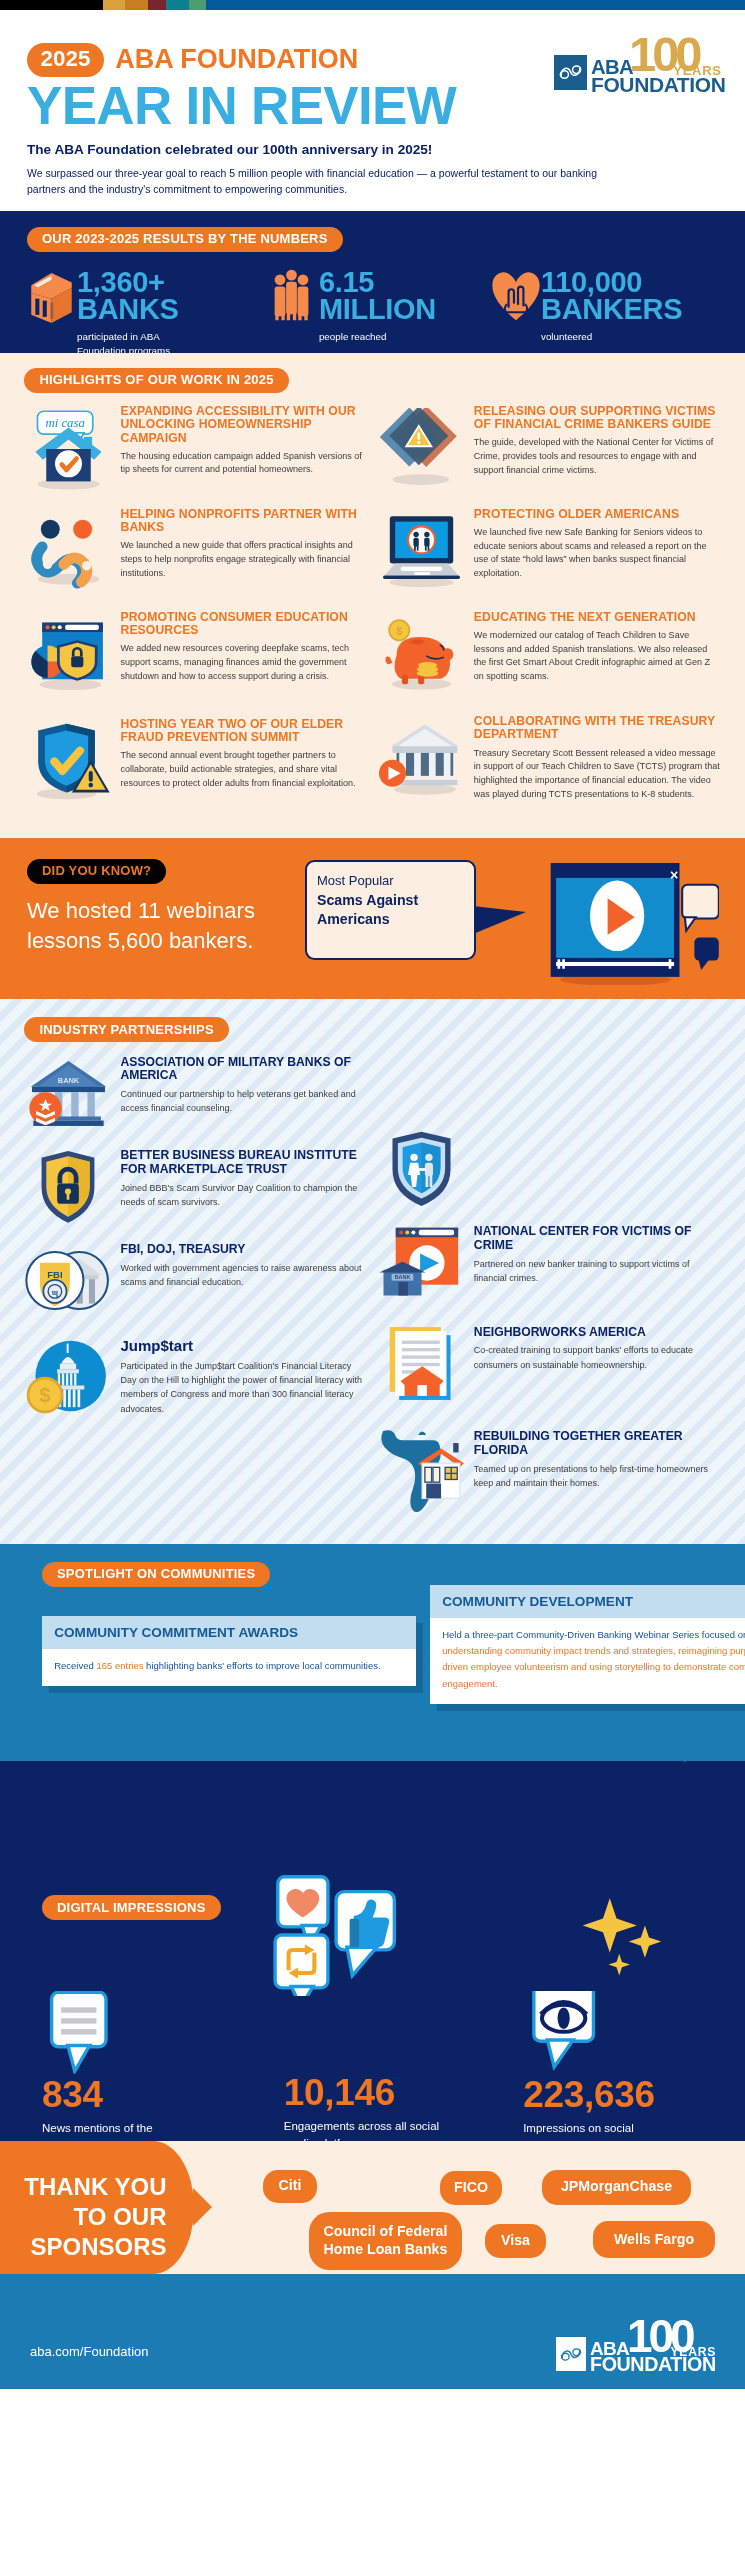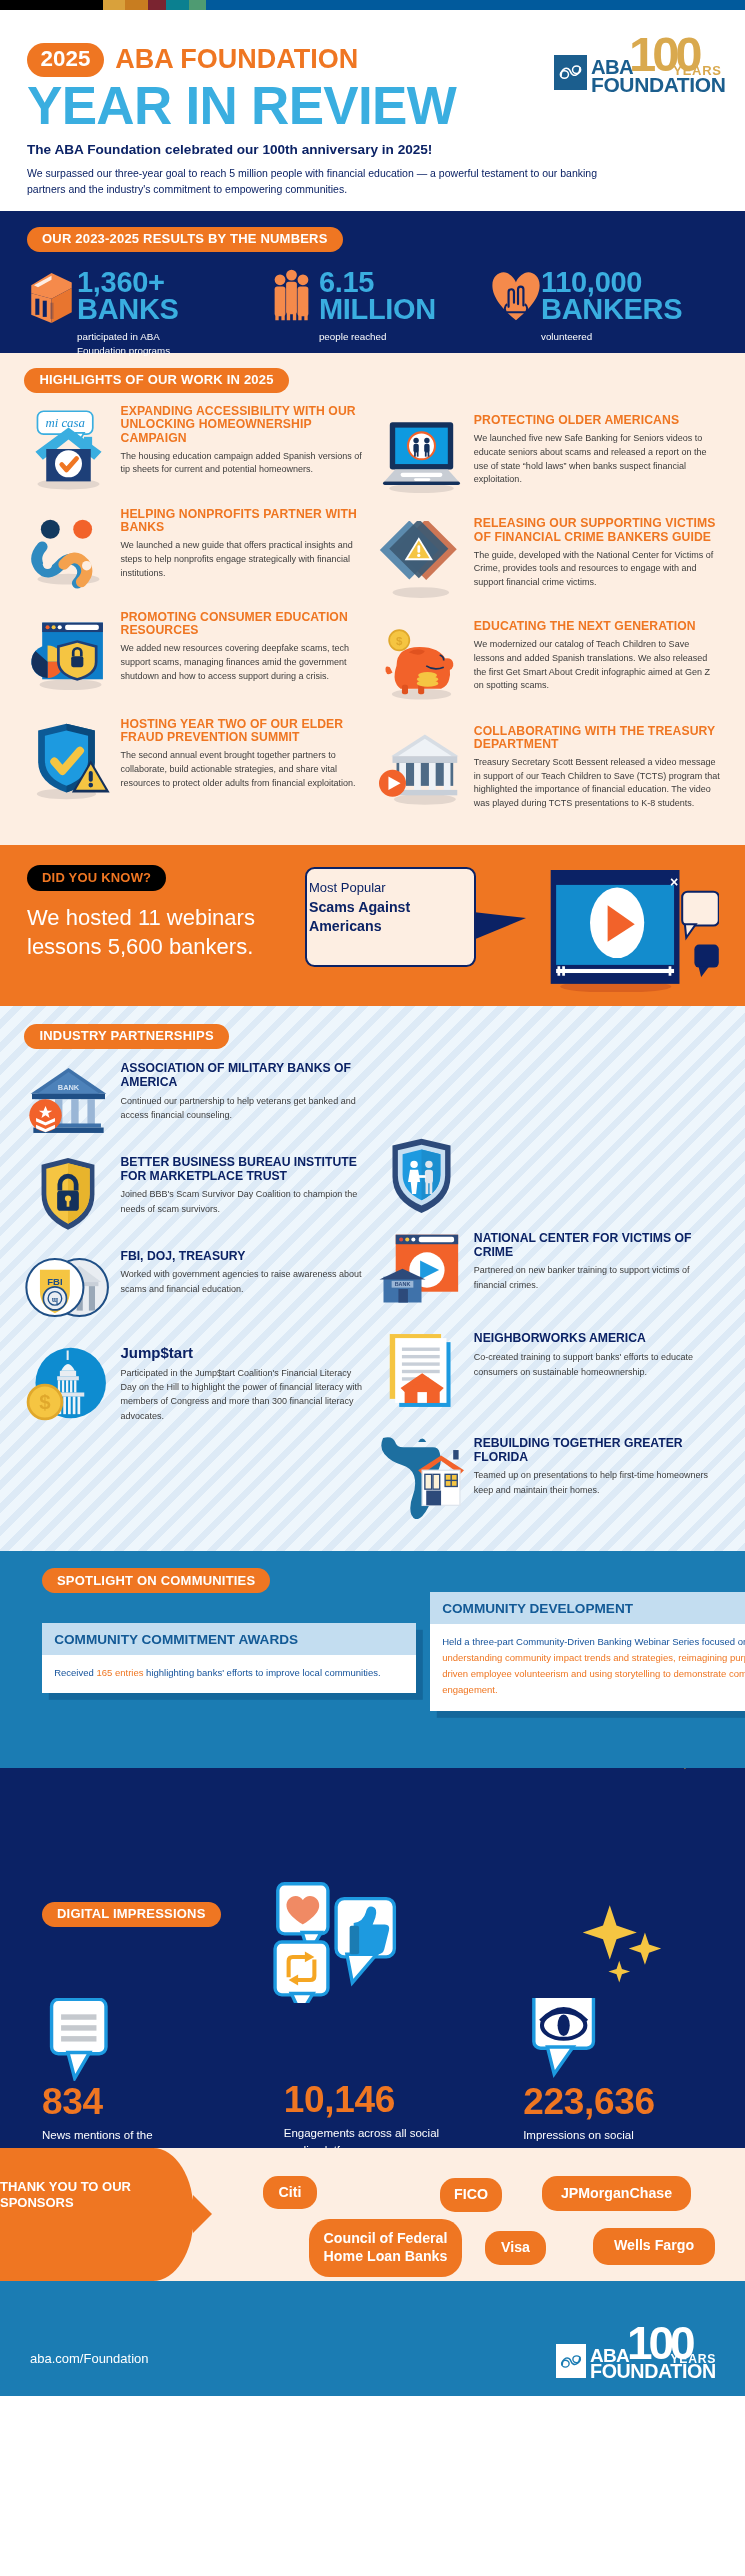--- a/index.html
+++ b/index.html
@@ -55,21 +55,21 @@
   .hicon { flex:0 0 88px; height:88px; display:flex; align-items:center; justify-content:center; }
   .htitle { color:#ef7622; font-size:12.2px; font-weight:bold; line-height:1.1; letter-spacing:0.1px; }
   .hbody { color:#3c3c3c; font-size:9px; line-height:1.52; margin-top:4.7px; }
 
   
   #dyk { background:#ef7622; padding:20.3px 27px 0; height:161px; position:relative; overflow:hidden; }
   #dyk-text { color:#fff; font-size:22px; line-height:1.35; margin-top:12.2px; max-width:258px; }
   #dyk-text b { font-weight:normal; }
   #dyk-art { position:absolute; right:27px; top:20.3px; width:414px; height:129px; }
   .bubble { position:absolute; left:0; top:1.4px; width:171px; height:100px; background:#fdeee2;
-      border:2px solid #0b2265; border-radius:9.5px; padding:11px 2px; }
+      border:2px solid #0b2265; border-radius:9.5px; padding:11px 10px; }
   .bubble .t1 { color:#0b2265; font-size:13px; }
   .bubble .t2 { color:#0b2265; font-size:14.2px; font-weight:bold; line-height:1.35; margin-top:2.7px; }
   .bubble-tail { position:absolute; left:168px; top:47px; width:0; height:0;
       border-left:53px solid #0b2265; border-top:6.8px solid transparent; border-bottom:22px solid transparent; }
 
   
   #partners { position:relative; padding:17.6px 24.4px 20.3px;
       background:repeating-linear-gradient(-45deg,#ddeaf6 0 6.8px,#eef6fc 6.8px 16.3px); }
   .pgrid { display:flex; gap:9.5px; margin-top:13.6px; }
   .pcol { width:50%; }
@@ -97,22 +97,22 @@
   .dgcell { width:33.33%; padding-left:17.6px; }
   .dgnum { color:#ef7622; font-size:37px; font-weight:bold; line-height:1; letter-spacing:-0.3px; }
   .dgcap { color:#fff; font-size:11.5px; line-height:1.5; margin-top:6.8px; }
 
   
   #sponsors { background:#fdeee2; position:relative; height:133px; overflow:hidden; }
   #sp-banner { position:absolute; left:0; top:0; width:194px; height:133px; background:#ef7622;
       border-top-right-radius:41px 66px; border-bottom-right-radius:41px 66px; }
   #sp-arrow { position:absolute; left:193px; top:47px; width:0; height:0;
       border-left:19px solid #ef7622; border-top:19px solid transparent; border-bottom:19px solid transparent; }
-  #sp-title { position:absolute; left:0; top:31px; width:176px; color:#fff;
-      font-size:13px; font-weight:bold; line-height:1.25; padding-right:9.5px; }
+  #sp-title { position:absolute; left:0; top:31px; width:176px; text-align:right; color:#fff;
+      font-size:24px; font-weight:bold; line-height:1.25; padding-right:9.5px; }
   .chip { position:absolute; background:#ef7622; color:#fff; border-radius:15px;
       display:flex; align-items:center; justify-content:center; text-align:center;
       font-size:14.2px; font-weight:bold; line-height:1.25; padding:0 11px;margin-left:24px; }
 
   
   #footer { background:#1b7cb3; height:115px; position:relative; }
   #fturl { position:absolute; left:30px; bottom:30px; color:#fff; font-size:13px; }
   #ftlogo { position:absolute; right:30px; bottom:17.6px; width:160px; height:56px; }
   .fl-sq { position:absolute; left:0; top:22px; width:30px; height:34px; background:#fff; }
   .fl-aba { position:absolute; left:34px; top:23px; font-size:19px; font-weight:bold; color:#fff; letter-spacing:-0.7px; }
@@ -310,20 +310,39 @@
           </svg>
         </div>
         <div>
           <div class="htitle cond">HOSTING YEAR TWO OF OUR ELDER FRAUD PREVENTION SUMMIT</div>
           <div class="hbody cond">The second annual event brought together partners to collaborate, build actionable strategies, and share vital resources to protect older adults from financial exploitation.</div>
         </div>
       </div>
     </div>
 
     <div class="hcol">
+
+      <div class="hitem">
+        <div class="hicon">
+          <svg width="85" height="81" viewBox="0 0 126 120" aria-hidden="true">
+            <ellipse cx="62" cy="106" rx="42" ry="8" fill="#e3d6cd"></ellipse>
+            <rect x="38" y="10" width="64" height="64" transform="rotate(45 70 42)" fill="#c4603c" opacity="0.85"></rect>
+            <rect x="14" y="12" width="62" height="62" transform="rotate(45 45 43)" fill="#4a7fa8" opacity="0.9"></rect>
+            <rect x="28" y="10" width="62" height="62" transform="rotate(45 59 41)" fill="#3d5a73" opacity="0.92"></rect>
+            <polygon points="59,24 80,58 38,58" fill="#fff"></polygon>
+            <polygon points="59,29 75,55 43,55" fill="#f5c542"></polygon>
+            <rect x="57" y="36" width="4" height="11" rx="2" fill="#fff"></rect>
+            <circle cx="59" cy="51" r="2.4" fill="#fff"></circle>
+          </svg>
+        </div>
+        <div>
+          <div class="htitle cond">RELEASING OUR SUPPORTING VICTIMS OF FINANCIAL CRIME BANKERS GUIDE</div>
+          <div class="hbody cond">The guide, developed with the National Center for Victims of Crime, provides tools and resources to engage with and support financial crime victims.</div>
+        </div>
+      </div>
 
       <div class="hitem" style="margin-top:9.5px">
         <div class="hicon">
           <svg width="85" height="80" viewBox="0 0 126 118" aria-hidden="true">
             <ellipse cx="63" cy="104" rx="48" ry="7" fill="#e3d6cd"></ellipse>
             <rect x="16" y="6" width="94" height="70" rx="4" fill="#14315c"></rect>
             <rect x="24" y="14" width="78" height="54" fill="#0e9ae0"></rect>
             <circle cx="63" cy="41" r="20" fill="#fff"></circle>
             <circle cx="63" cy="41" r="20" fill="none" stroke="#f2622a" stroke-width="3"></circle>
             <circle cx="55" cy="33" r="4" fill="#14315c"></circle>
@@ -336,39 +355,20 @@
               <rect x="72" y="49" width="2.6" height="8" fill="#14315c"></rect>
             <polygon points="8,94 24,76 102,76 118,94" fill="#c8cdd4"></polygon>
             <rect x="32" y="81" width="62" height="6" rx="3" fill="#fff"></rect>
             <rect x="52" y="89" width="24" height="4" rx="2" fill="#fff"></rect>
             <rect x="6" y="94" width="114" height="5" rx="2.5" fill="#14315c"></rect>
           </svg>
         </div>
         <div>
           <div class="htitle cond">PROTECTING OLDER AMERICANS</div>
           <div class="hbody cond">We launched five new Safe Banking for Seniors videos to educate seniors about scams and released a report on the use of state “hold laws” when banks suspect financial exploitation.</div>
-        </div>
-      </div>
-
-      <div class="hitem">
-        <div class="hicon">
-          <svg width="85" height="81" viewBox="0 0 126 120" aria-hidden="true">
-            <ellipse cx="62" cy="106" rx="42" ry="8" fill="#e3d6cd"></ellipse>
-            <rect x="38" y="10" width="64" height="64" transform="rotate(45 70 42)" fill="#c4603c" opacity="0.85"></rect>
-            <rect x="14" y="12" width="62" height="62" transform="rotate(45 45 43)" fill="#4a7fa8" opacity="0.9"></rect>
-            <rect x="28" y="10" width="62" height="62" transform="rotate(45 59 41)" fill="#3d5a73" opacity="0.92"></rect>
-            <polygon points="59,24 80,58 38,58" fill="#fff"></polygon>
-            <polygon points="59,29 75,55 43,55" fill="#f5c542"></polygon>
-            <rect x="57" y="36" width="4" height="11" rx="2" fill="#fff"></rect>
-            <circle cx="59" cy="51" r="2.4" fill="#fff"></circle>
-          </svg>
-        </div>
-        <div>
-          <div class="htitle cond">RELEASING OUR SUPPORTING VICTIMS OF FINANCIAL CRIME BANKERS GUIDE</div>
-          <div class="hbody cond">The guide, developed with the National Center for Victims of Crime, provides tools and resources to engage with and support financial crime victims.</div>
         </div>
       </div>
 
       <div class="hitem" style="margin-top:15px">
         <div class="hicon">
           <svg width="85" height="79" viewBox="0 0 126 116" aria-hidden="true">
             <ellipse cx="63" cy="102" rx="44" ry="8" fill="#e3d6cd"></ellipse>
             <circle cx="30" cy="22" r="15" fill="#f5c542" stroke="#e0a82c" stroke-width="2.5"></circle>
             <text x="30" y="29" font-size="17" font-weight="bold" fill="#e0a82c" text-anchor="middle" font-family="'Liberation Sans',sans-serif">$</text>
             <path d="M26 60 q0 -28 34 -28 q30 0 40 20 q8 14 4 28 q-2 10 -12 14 L32 94 q-14 -10 -6 -34Z" fill="#f2622a"></path>

